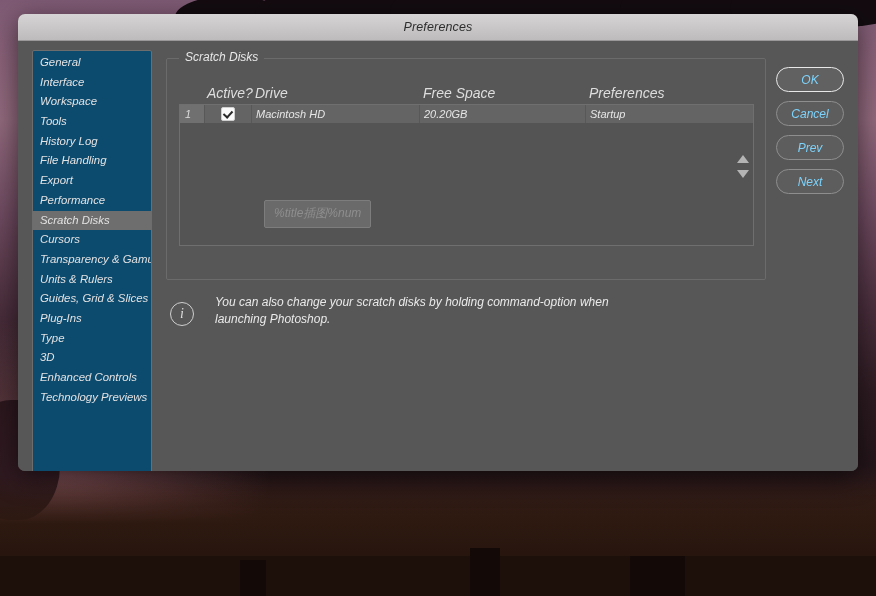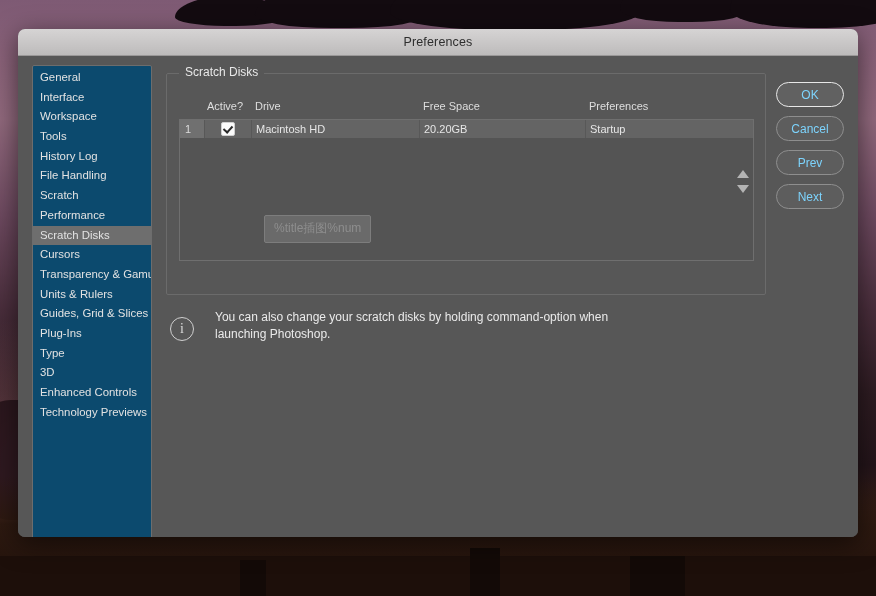--- a/index.html
+++ b/index.html
@@ -60,27 +60,28 @@
     background: #130a07;
   }
   .gs1 { left: 470px; width: 30px; height: 48px; }
   .gs2 { left: 630px; width: 55px; height: 40px; }
   .gs3 { left: 240px; width: 26px; height: 36px; }
 
   
   #dialog {
     position: absolute;
     left: 18px;
-    top: 29px;
+    top: 14px;
     width: 840px;
-    height: 508px;
+    height: 457px;
     background: #575757;
     border-radius: 7px 7px 7px 7px;
     box-shadow: 0 6px 26px rgba(0,0,0,0.55);
     overflow: hidden;
+    font-style: italic;
   }
 
   #titlebar {
     height: 26px;
     background: linear-gradient(to bottom, #d6d4d4 0%, #c9c7c7 52%, #bdbbbb 100%);
     border-bottom: 1px solid #9a9898;
     display: flex;
     align-items: center;
     justify-content: center;
     position: relative;
@@ -156,21 +157,21 @@
   .table-wrap {
     position: absolute;
     left: 12px;
     top: 26px;
     right: 11px;
     bottom: 12px;
   }
   .thead {
     display: flex;
     height: 19px;
-    font-size: 11px;
+    font-size: 14px;
     color: #dedede;
     align-items: flex-start;
     padding-left: 2px;
   }
   .th-idx    { width: 26px; }
   .th-active { width: 48px; }
   .th-drive  { width: 168px; }
   .th-free   { width: 166px; }
   .th-info   { flex: 1; }
 
@@ -336,21 +337,21 @@
 
     <div id="dialog-body">
 
       <div id="sidebar">
           <div class="side-item">General</div>
           <div class="side-item">Interface</div>
           <div class="side-item">Workspace</div>
           <div class="side-item">Tools</div>
           <div class="side-item">History Log</div>
           <div class="side-item">File Handling</div>
-          <div class="side-item">Scratch</div>
+          <div class="side-item">Export</div>
           <div class="side-item">Performance</div>
           <div class="side-item selected">Scratch Disks</div>
           <div class="side-item">Cursors</div>
           <div class="side-item">Transparency &amp; Gamut</div>
           <div class="side-item">Units &amp; Rulers</div>
           <div class="side-item">Guides, Grid &amp; Slices</div>
           <div class="side-item">Plug-Ins</div>
           <div class="side-item">Type</div>
           <div class="side-item">3D</div>
           <div class="side-item">Enhanced Controls</div>

